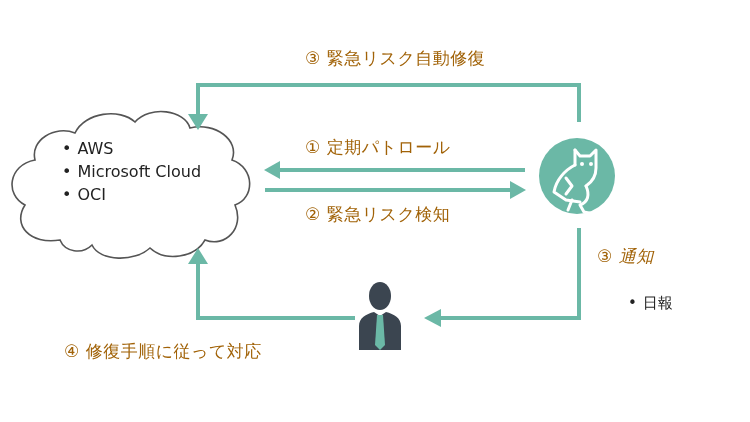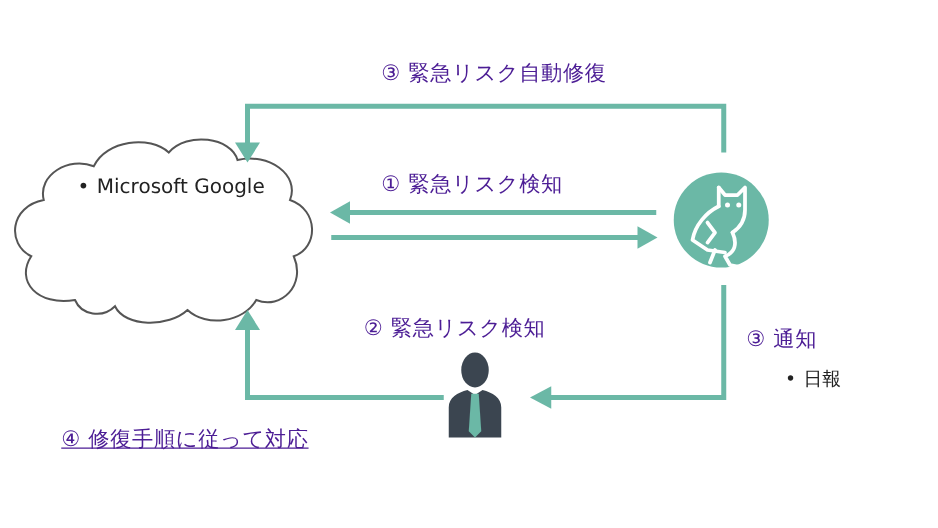--- a/index.html
+++ b/index.html
@@ -1,19 +1,19 @@
 <!DOCTYPE html>
 <html><head>
   <meta charset="utf-8">
   <style>
     html, body { margin: 0; padding: 0; background: #ffffff; }
     body { width: 750px; height: 422px; position: relative; overflow: hidden;
            font-family: "DejaVu Sans", "Liberation Sans", sans-serif; color: #222; }
     svg.diagram { position: absolute; left: 0; top: 0; }
-    .label { position: absolute; font-size: 17px; white-space: nowrap; color: #4c1d95; letter-spacing: 0.5px; }
+    .label { position: absolute; font-size: 17px; white-space: nowrap; color: #a16207; letter-spacing: 0.5px; }
     .cloud-list { position: absolute; left: 62px; top: 137px; margin: 0; padding: 0; list-style: none;
                   font-size: 16px; line-height: 23px; color: #222; }
     .cloud-list li::before { content: "\2022"; margin-right: 6px; }
     .notify-list { position: absolute; left: 612px; top: 276px; margin: 16px; padding: 0; list-style: none;
                    font-size: 15px; line-height: 22px; color: #222; }
     .notify-list li::before { content: "\2022"; margin-right: 6px; }
   </style>
 </head>
 <body>
 
@@ -62,24 +62,26 @@
   </g>
 
   <g>
     <ellipse cx="380" cy="296" rx="11" ry="14" fill="#3b4550"></ellipse>
     <path d="M359,350 L359,326 C359,318 366,314 374,312 L380,316 L386,312 C394,314 401,318 401,326 L401,350 Z" fill="#3b4550"></path>
     <polygon points="377,315 383,315 385,345 380,350 375,345" fill="#6bb8a6"></polygon>
   </g>
 </svg>
 
 <ul class="cloud-list">
-  <li>Microsoft Google</li>
+  <li>AWS</li>
+  <li>Microsoft Cloud</li>
+  <li>OCI</li>
 </ul>
 
 <div class="label" style="left:305px; top:47px;">③ 緊急リスク自動修復</div>
-<div class="label" style="left:305px; top:136px;">① 緊急リスク検知</div>
-<div class="label" style="left:291px; top:203px;margin-top:48px;">② 緊急リスク検知</div>
-<div class="label" style="left:597px; top:260px;">③ 通知</div>
-<div class="label" style="left:49px; top:340px;text-decoration:underline;">④ 修復手順に従って対応</div>
+<div class="label" style="left:305px; top:136px;">① 定期パトロール</div>
+<div class="label" style="left:305px; top:203px;">② 緊急リスク検知</div>
+<div class="label" style="left:597px; top:245px;font-style:italic;">③ 通知</div>
+<div class="label" style="left:64px; top:340px;">④ 修復手順に従って対応</div>
 
 <ul class="notify-list">
   <li>日報</li>
 </ul>
 
 </body></html>

